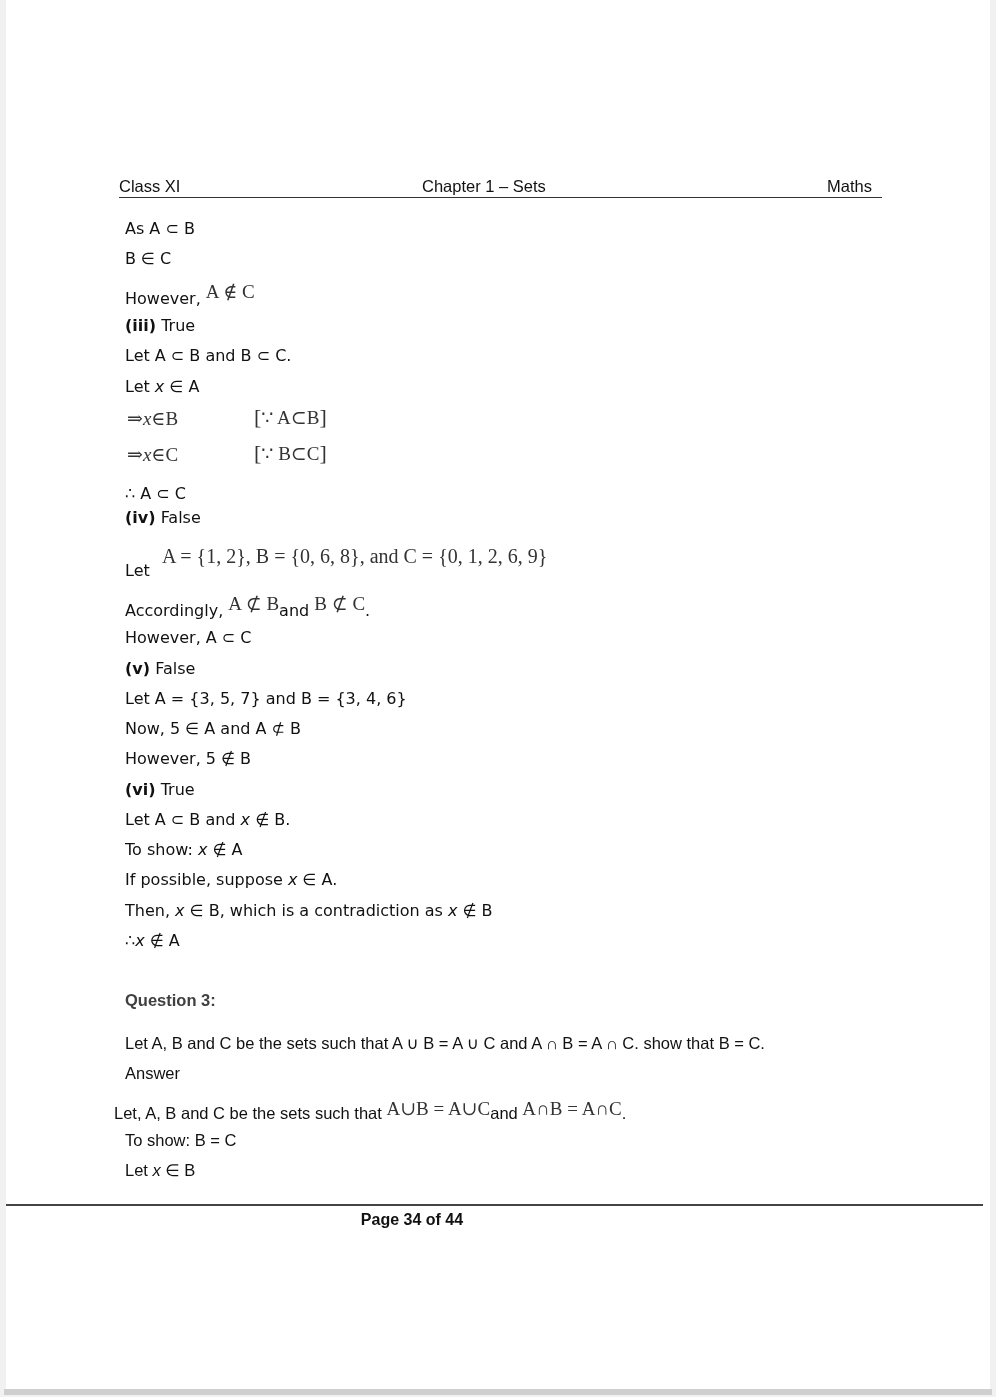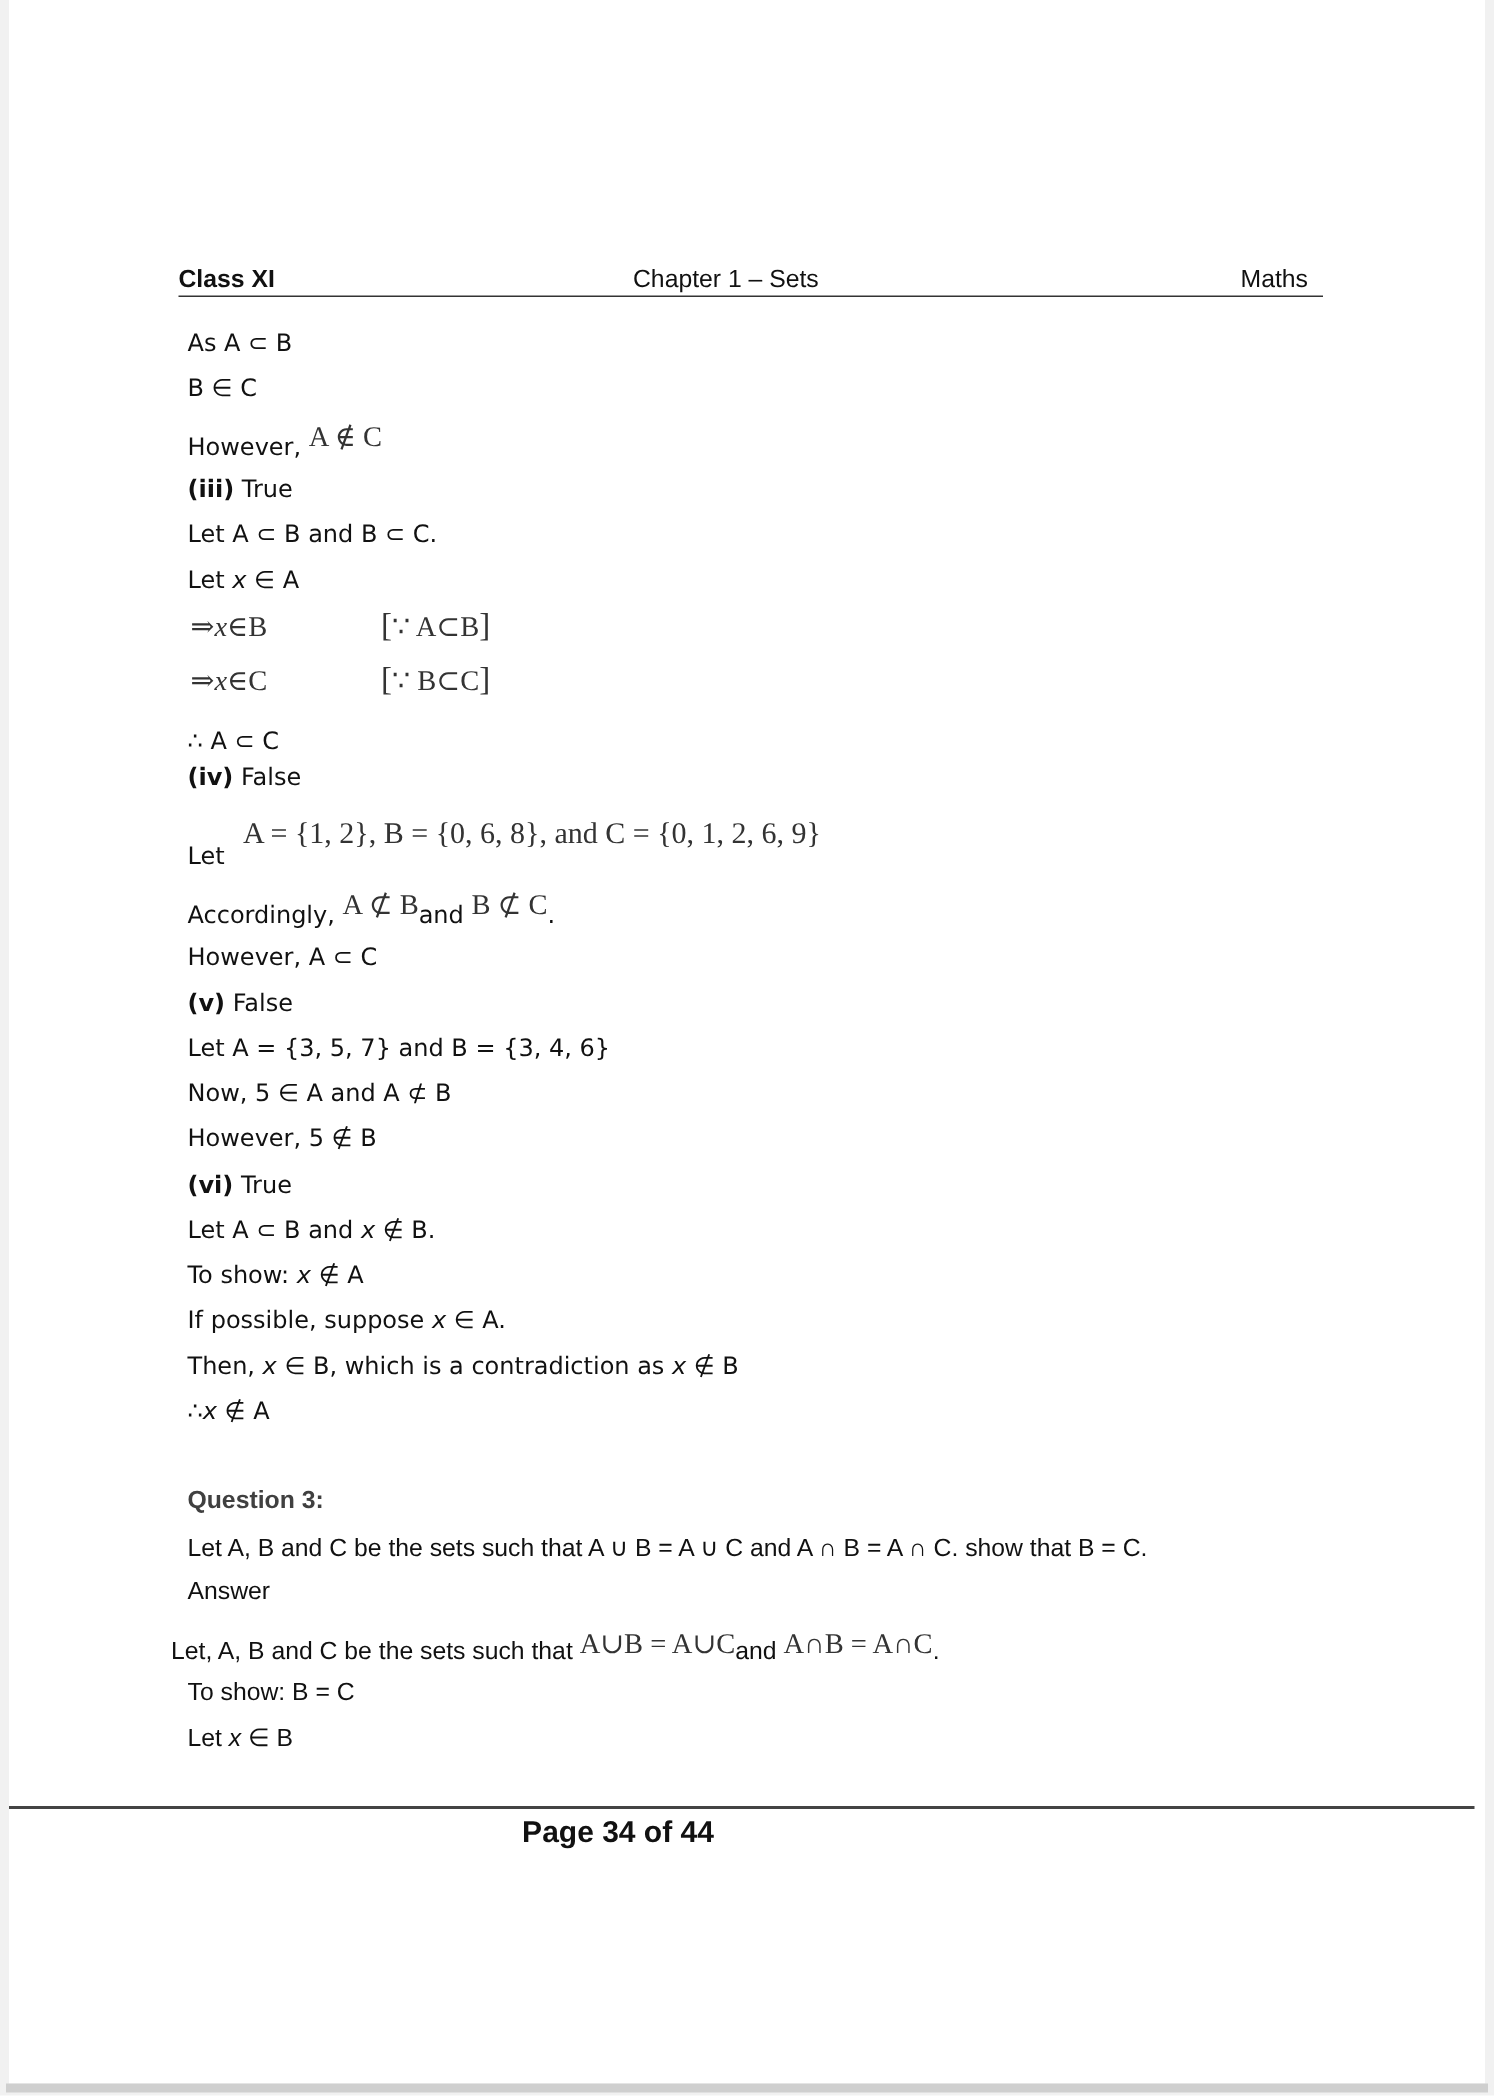--- a/index.html
+++ b/index.html
@@ -25,21 +25,21 @@
   }
   .header {
     position: absolute;
     left: 119px; top: 175px;
     width: 763px; height: 22px;
     border-bottom: 1.5px solid #333;
     font-family: "Liberation Sans", sans-serif;
     font-size: 16.5px;
   }
   .header span { position: absolute; top: 2px; }
-  .hdr-left { left: 0; font-weight: bold; }
+  .hdr-left { left: 0; }
   .hdr-center { left: 303px; }
   .hdr-right { right: 10px; }
   .line {
     position: absolute;
     left: 119px;
     font-size: 16px;
     white-space: nowrap;
     color: #111;
   }
   .b { font-weight: bold; }
@@ -52,34 +52,34 @@
   .m .it { font-style: italic; }
   .br { font-size: 22px; }
   .question {
     position: absolute;
     left: 119px;
     font-family: "Liberation Sans", sans-serif;
     font-weight: bold;
     font-size: 16.5px;
     color: #404040;
   }
-  .narrow { font-family: "Liberation Sans", sans-serif; font-size: 16.5px; }
+  .narrow { font-family: "Liberation Sans", sans-serif; font-size: 16.5px; margin-top: 12px; }
   .footer-rule {
     position: absolute;
     left: 0; top: 1204px;
     width: 977px; height: 0;
     border-top: 2px solid #444;
   }
   .footer-text {
     position: absolute;
     left: 0; width: 812px;
     top: 1211px;
     text-align: center;
     font-weight: bold;
-    font-size: 20px;
+    font-size: 16px;
     font-family: "Liberation Sans", sans-serif;
   }
 </style>
 </head>
 <body>
 
 <div class="page">
   <div class="header" style="left:113px;">
     <span class="hdr-left">Class XI</span>
     <span class="hdr-center">Chapter 1 – Sets</span>

